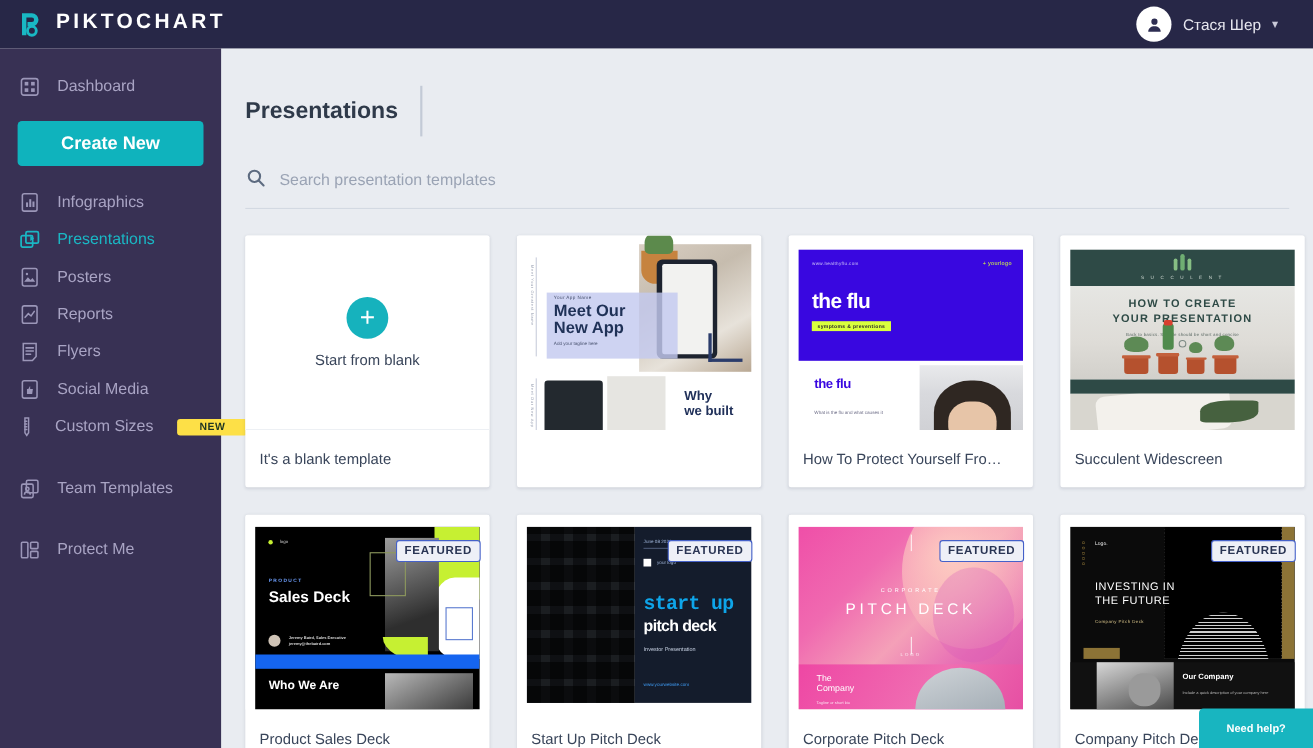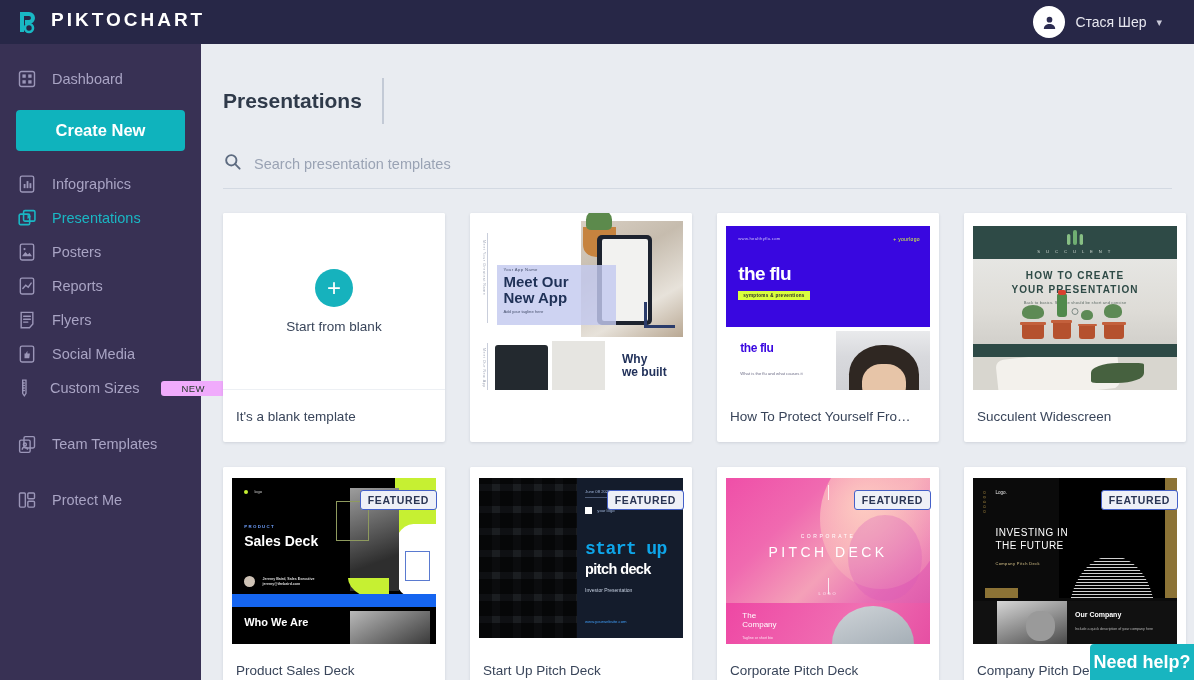--- a/index.html
+++ b/index.html
@@ -42,21 +42,21 @@
   }
   .nav-icon { width: 22px; height: 22px; display: flex; align-items: center; justify-content: center; }
   .nav-label { color: #a9a4c4; font-size: 14.5px; white-space: nowrap; }
   .nav-item.active .nav-label { color: #1ab7c4; }
   .create-btn {
     margin: 14px 16px 16px 16px; height: 41px; border-radius: 4px;
     background: #0fb3bd; color: #ffffff; font-size: 16.5px; font-weight: bold;
     display: flex; align-items: center; justify-content: center; cursor: pointer;
   }
   .badge-new {
-    background: #f0abfc; color: #1d3524; font-size: 9.5px; font-weight: normal;
+    background: #fde047; color: #1d3524; font-size: 9.5px; font-weight: bold;
     padding: 2px 20px; border-radius: 3px; letter-spacing: .4px; margin-left: 8px;
   }
   .nav-gap { height: 22px; }
 
   
   .main {
     position: absolute; left: 201px; top: 44px; width: 993px; height: 636px;
     overflow: hidden;
   }
   .page-head { display: flex; align-items: center; padding: 34px 0 0 22px; }
@@ -225,21 +225,21 @@
       background:radial-gradient(ellipse 65% 80% at 50% 115%, transparent 0 62%, #000 63%);}
   .cpd-bot{position:absolute;left:0;right:0;top:74%;bottom:0;background:#111;}
   .cpd-photo{position:absolute;left:12%;top:74%;width:34%;height:26%;background:linear-gradient(160deg,#d7d7d7,#4a4a4a);}
   .cpd-face{position:absolute;left:26%;top:80%;width:14%;height:18%;background:#9a9a9a;border-radius:46%;}
   .cpd-ourco{position:absolute;left:50%;top:80%;color:#ffffff;font-size:7px;font-weight:bold;}
   .cpd-ourtxt{position:absolute;left:50%;top:90%;color:#b7b7b7;font-size:3.6px;line-height:1.5;}
 
   
   .help-btn{
     position:absolute; right:0; bottom:0; width:104px; height:36px;
-    background:#18b5c0; color:#ffffff; font-size:18px; font-weight:bold;
+    background:#18b5c0; color:#ffffff; font-size:10px; font-weight:bold;
     display:flex; align-items:center; justify-content:center;
     border-radius:4px 0 0 0; cursor:pointer; z-index:40;
   }
 </style>
 </head>
 <body>
 
 <div id="app">
 
   <div class="topbar">

